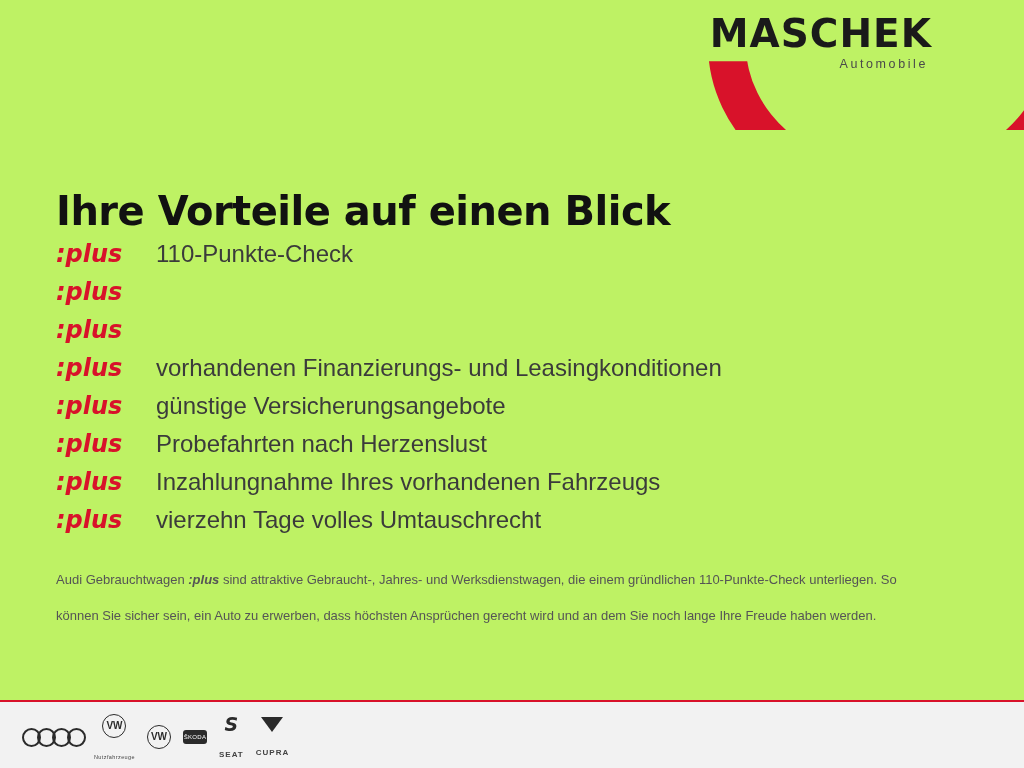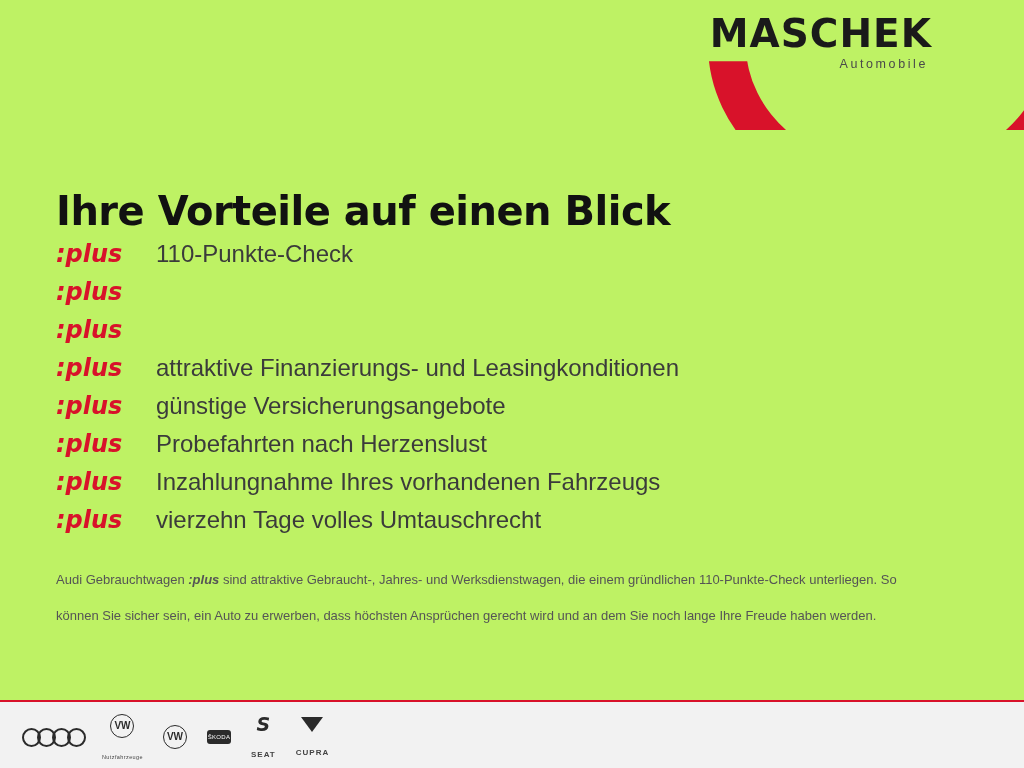--- a/index.html
+++ b/index.html
@@ -138,21 +138,21 @@
     width: 1024px;
     height: 66px;
     background: #f2f2f2;
   }
   .brand-strip {
     position: absolute;
     left: 22px;
     top: 12px;
     display: flex;
     align-items: center;
-    gap: 20px;
+    gap: 12px;
   }
   .brand {
     display: flex;
     flex-direction: column;
     align-items: center;
     justify-content: flex-start;
     color: #2b2b2b;
   }
   .brand-label {
     font-size: 5.5px;
@@ -239,21 +239,21 @@
       <span class="benefit-text">110-Punkte-Check</span>
     </div>
     <div class="benefit-row">
       <span class="benefit-tag">:plus</span>
     </div>
     <div class="benefit-row">
       <span class="benefit-tag">:plus</span>
     </div>
     <div class="benefit-row">
       <span class="benefit-tag">:plus</span>
-      <span class="benefit-text">attraktive Finanzierungs- und Leasingkonditionen</span>
+      <span class="benefit-text">vorhandenen Finanzierungs- und Leasingkonditionen</span>
     </div>
     <div class="benefit-row">
       <span class="benefit-tag">:plus</span>
       <span class="benefit-text">günstige Versicherungsangebote</span>
     </div>
     <div class="benefit-row">
       <span class="benefit-tag">:plus</span>
       <span class="benefit-text">Probefahrten nach Herzenslust</span>
     </div>
     <div class="benefit-row">

